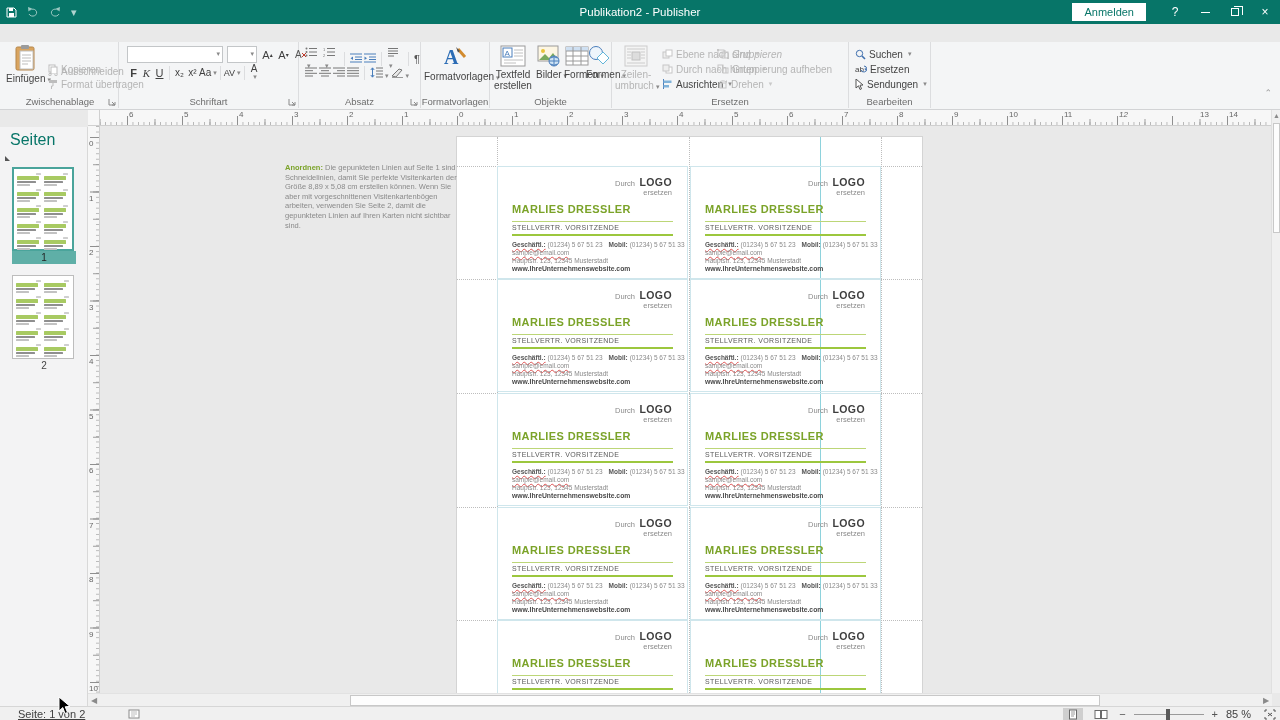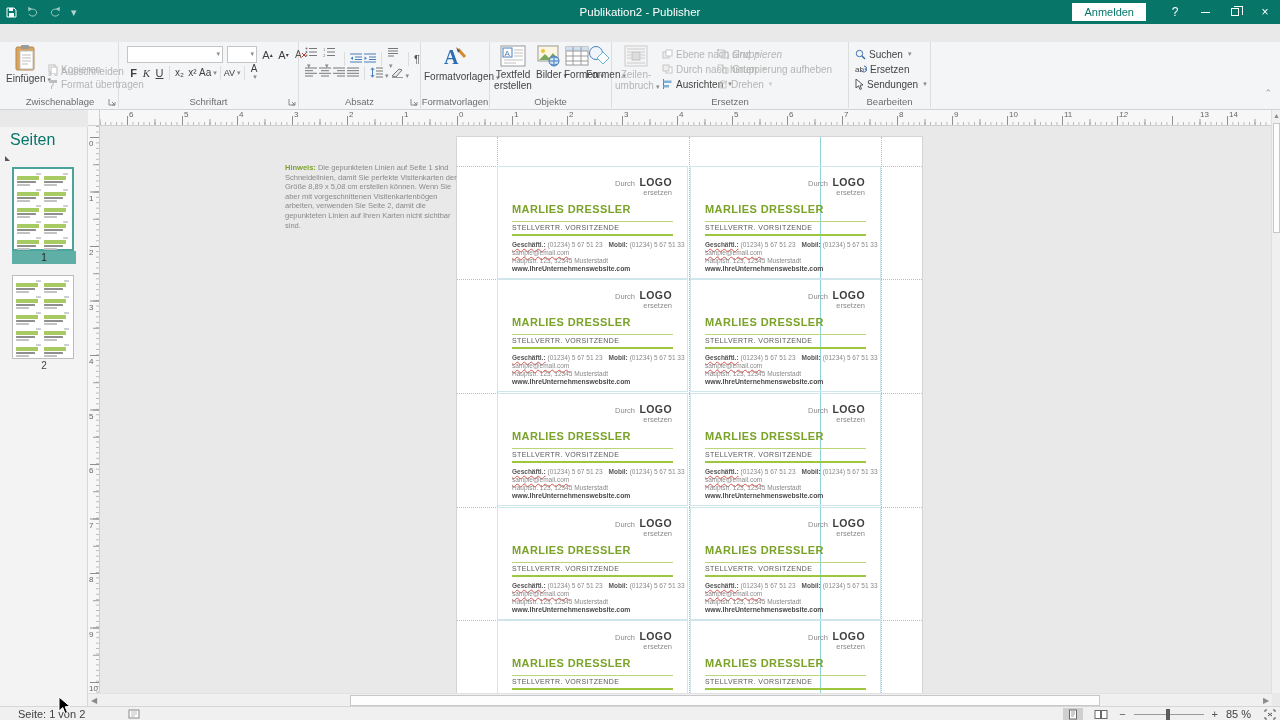--- a/index.html
+++ b/index.html
@@ -106,21 +106,21 @@
   .hint b{color:#7ba329;}
 
   
   .vscroll{position:absolute;right:0;top:110px;width:9px;height:583px;background:#f0f0f0;border-left:1px solid #e0e0e0;}
   .vthumb{position:absolute;left:1px;top:13px;width:7px;height:110px;background:#fdfdfd;border:1px solid #c8c8c8;}
   .varrow{position:absolute;left:0;top:0;width:9px;height:12px;color:#8a8a8a;font-size:7px;text-align:center;line-height:12px;}
   .hscroll{position:absolute;left:88px;top:693px;width:1184px;height:13px;background:#f0f0f0;border-top:1px solid #e2e2e2;}
   .hthumb{position:absolute;left:262px;top:1px;width:750px;height:11px;background:#fdfdfd;border:1px solid #c8c8c8;}
   .harrow{position:absolute;top:0;width:12px;height:13px;color:#8a8a8a;font-size:8px;text-align:center;line-height:13px;}
   .statusbar{position:absolute;left:0;top:706px;width:1280px;height:14px;background:#f0f0f0;border-top:1px solid #d6d6d6;font-size:11px;color:#3f3f3f;}
-  .st-left{position:absolute;left:18px;top:0;line-height:14px;}
+  .st-left{position:absolute;left:18px;top:0;line-height:14px;text-decoration:underline;}
   .st-icon{position:absolute;left:128px;top:2px;}
   .st-right{position:absolute;right:4px;top:0;height:14px;display:flex;align-items:center;gap:8px;}
   .viewbtn{width:20px;height:13px;display:flex;align-items:center;justify-content:center;}
   .viewbtn.sel{background:#cfcfcf;}
   .zoomtrack{position:relative;width:70px;height:13px;}
   .zoomtrack .line{position:absolute;left:0;right:0;top:6px;height:1px;background:#9a9a9a;}
   .zoomtrack .knob{position:absolute;left:32px;top:1px;width:4px;height:11px;background:#5a5a5a;}
   .zoomval{min-width:30px;text-align:left;}
   .cursor{position:absolute;left:58px;top:697px;z-index:50;}
 </style>
@@ -746,21 +746,21 @@
       <div class="bc-lg-pre">ersetzen</div>
     </div>
     <div class="bc-name">MARLIES DRESSLER</div>
     <div class="bc-hair"></div>
     <div class="bc-role">STELLVERTR. VORSITZENDE</div>
     <div class="bc-rule"></div>
 
   </div>
         </div>
     </div>
-    <div class="hint"><b>Hinweis:</b><span> Die gepunkteten Linien auf Seite 1 sind Schneidelinien, damit Sie perfekte Visitenkarten der Größe 8,89 x 5,08 cm erstellen können. Wenn Sie aber mit vorgeschnittenen Visitenkartenbögen arbeiten, verwenden Sie Seite 2, damit die gepunkteten Linien auf Ihren Karten nicht sichtbar sind.</span></div>
+    <div class="hint"><b>Anordnen:</b><span> Die gepunkteten Linien auf Seite 1 sind Schneidelinien, damit Sie perfekte Visitenkarten der Größe 8,89 x 5,08 cm erstellen können. Wenn Sie aber mit vorgeschnittenen Visitenkartenbögen arbeiten, verwenden Sie Seite 2, damit die gepunkteten Linien auf Ihren Karten nicht sichtbar sind.</span></div>
   </div>
 
   <div class="vscroll">
     <div class="varrow">▲</div>
     <div class="vthumb"></div>
   </div>
   <div class="hscroll">
     <div class="harrow" style="left:0;">◀</div>
     <div class="hthumb"></div>
     <div class="harrow" style="right:0;">▶</div>

